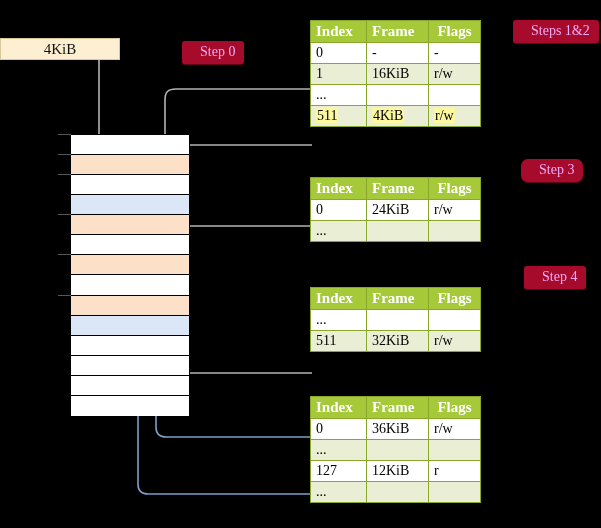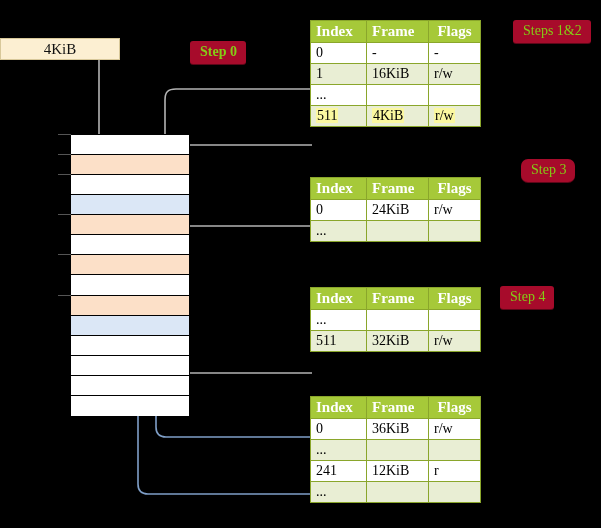--- a/index.html
+++ b/index.html
@@ -16,29 +16,29 @@
   
   #frame-box{
     position:absolute;left:0;top:38px;width:120px;height:22px;
     background:#fcefd2;border:1px solid #d8c89a;
     display:flex;align-items:center;justify-content:center;
     font-size:15px;color:#111;box-sizing:border-box;
   }
 
   
   .step-badge{
-    position:absolute;background:#a70b2b;color:#84cc16;
+    position:absolute;background:#a70b2b;color:#f0abfc;
     font-size:14px;line-height:1;
-    padding:4px 9px 5px 10px;border-radius:3px;white-space:nowrap;
+    padding:4px 9px 5px 18px;border-radius:3px;white-space:nowrap;
     box-shadow:0 1px 0 #5d0618;
   }
-  #step0{left:190px;top:41px;font-weight:bold;}
+  #step0{left:182px;top:41px;}
   #step12{left:513px;top:20px;}
   #step3{left:521px;top:159px;border-radius:7px;}
-  #step4{left:500px;top:266px;margin-top:20px;}
+  #step4{left:524px;top:266px;}
 
   
   #memory{
     position:absolute;left:70px;top:134px;width:120px;height:281px;
     border:1px solid #000;box-sizing:border-box;background:#fff;
   }
   #memory .mrow{
     height:20.07px;box-sizing:border-box;
     border-bottom:1px solid #000;background:#fff;position:relative;
   }
@@ -247,21 +247,21 @@
           <td class="col-index">0</td>
           <td class="col-frame">36KiB</td>
           <td class="col-flags">r/w</td>
         </tr>
         <tr>
           <td class="col-index">...</td>
           <td class="col-frame"></td>
           <td class="col-flags"></td>
         </tr>
         <tr>
-          <td class="col-index">241</td>
+          <td class="col-index">127</td>
           <td class="col-frame">12KiB</td>
           <td class="col-flags">r</td>
         </tr>
         <tr>
           <td class="col-index">...</td>
           <td class="col-frame"></td>
           <td class="col-flags"></td>
         </tr>
       </tbody>
     </table>

